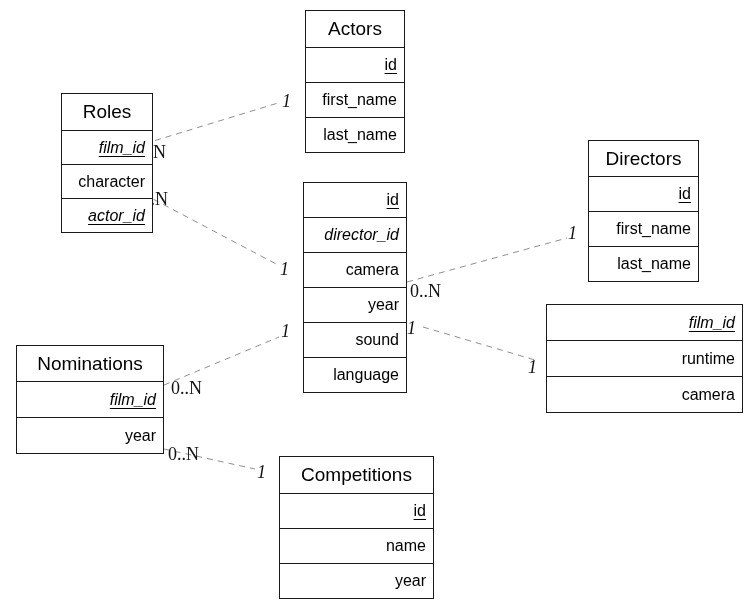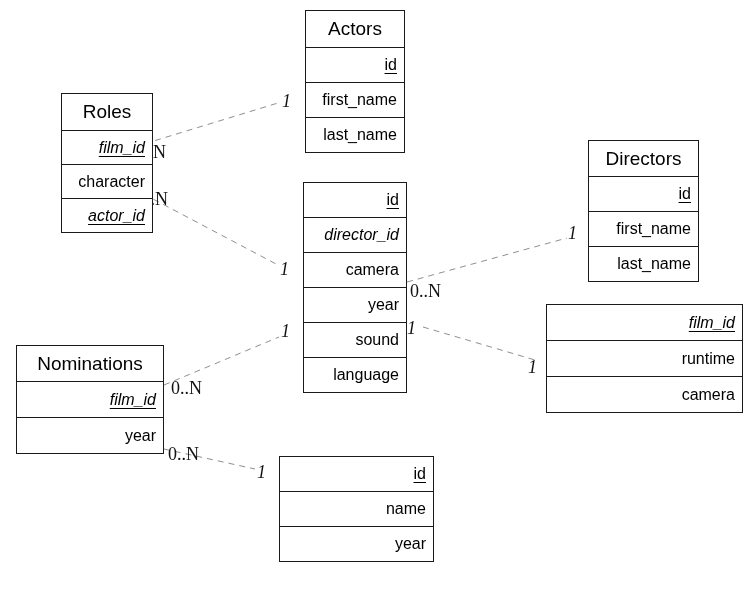--- a/index.html
+++ b/index.html
@@ -149,20 +149,21 @@
     <div class="hd">Nominations</div>
     <div class="rw">
         <span class="pkfk">film_id</span>
       </div>
     <div class="rw">
         <span>year</span>
       </div>
   </div>
 
   <div class="tbl t-competitions">
+    <div class="hd">Competitions</div>
     <div class="rw">
         <span class="pk">id</span>
       </div>
     <div class="rw">
         <span>name</span>
       </div>
     <div class="rw">
         <span>year</span>
       </div>
   </div>

